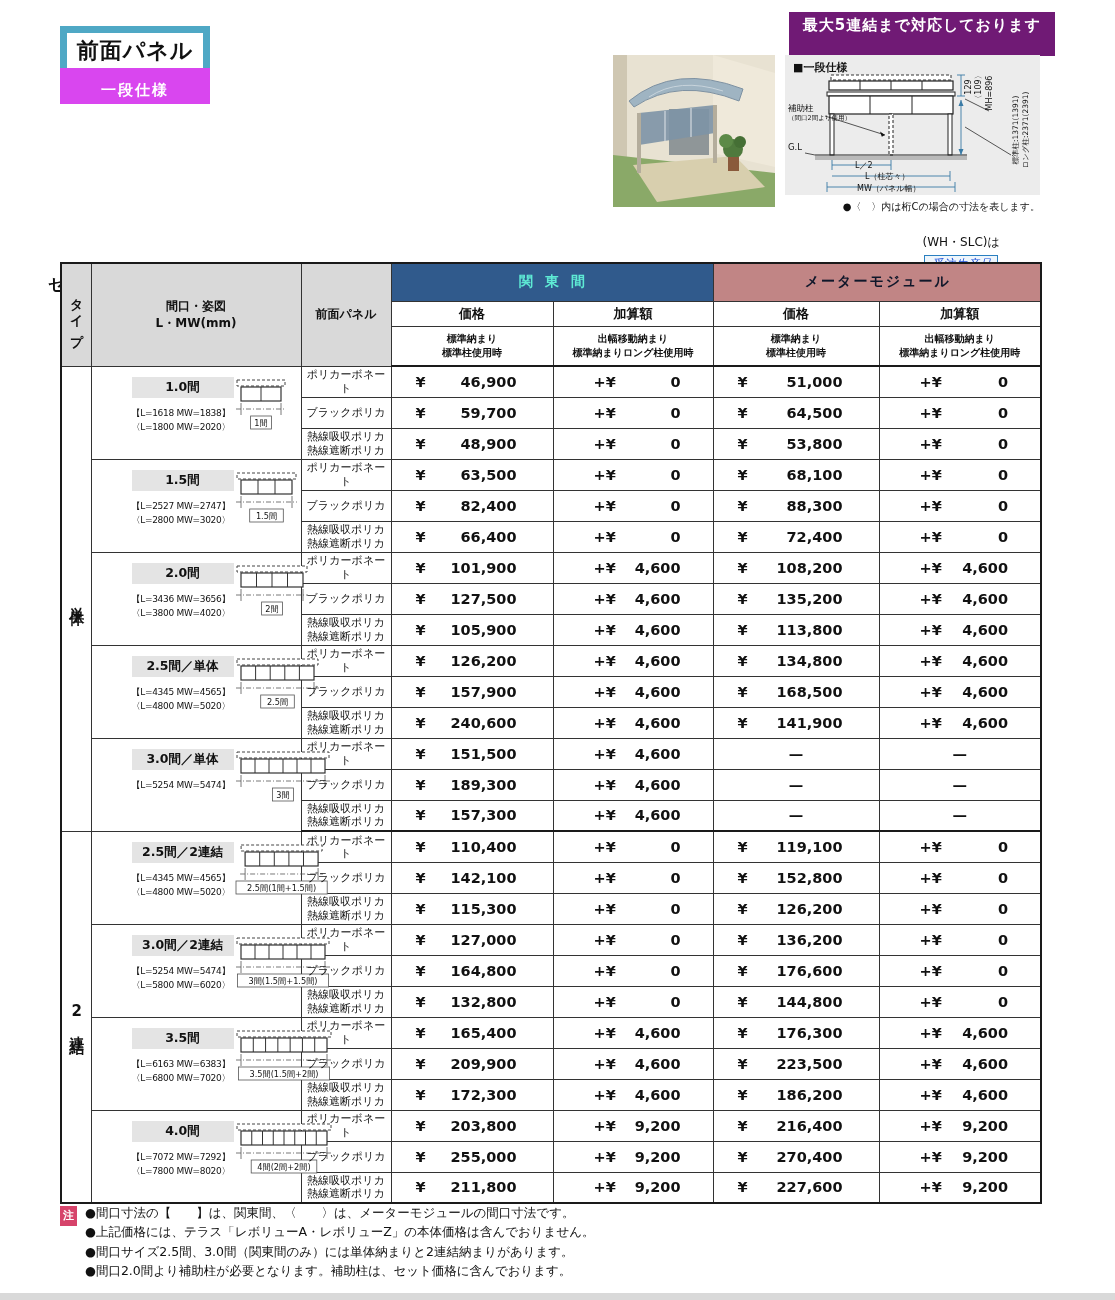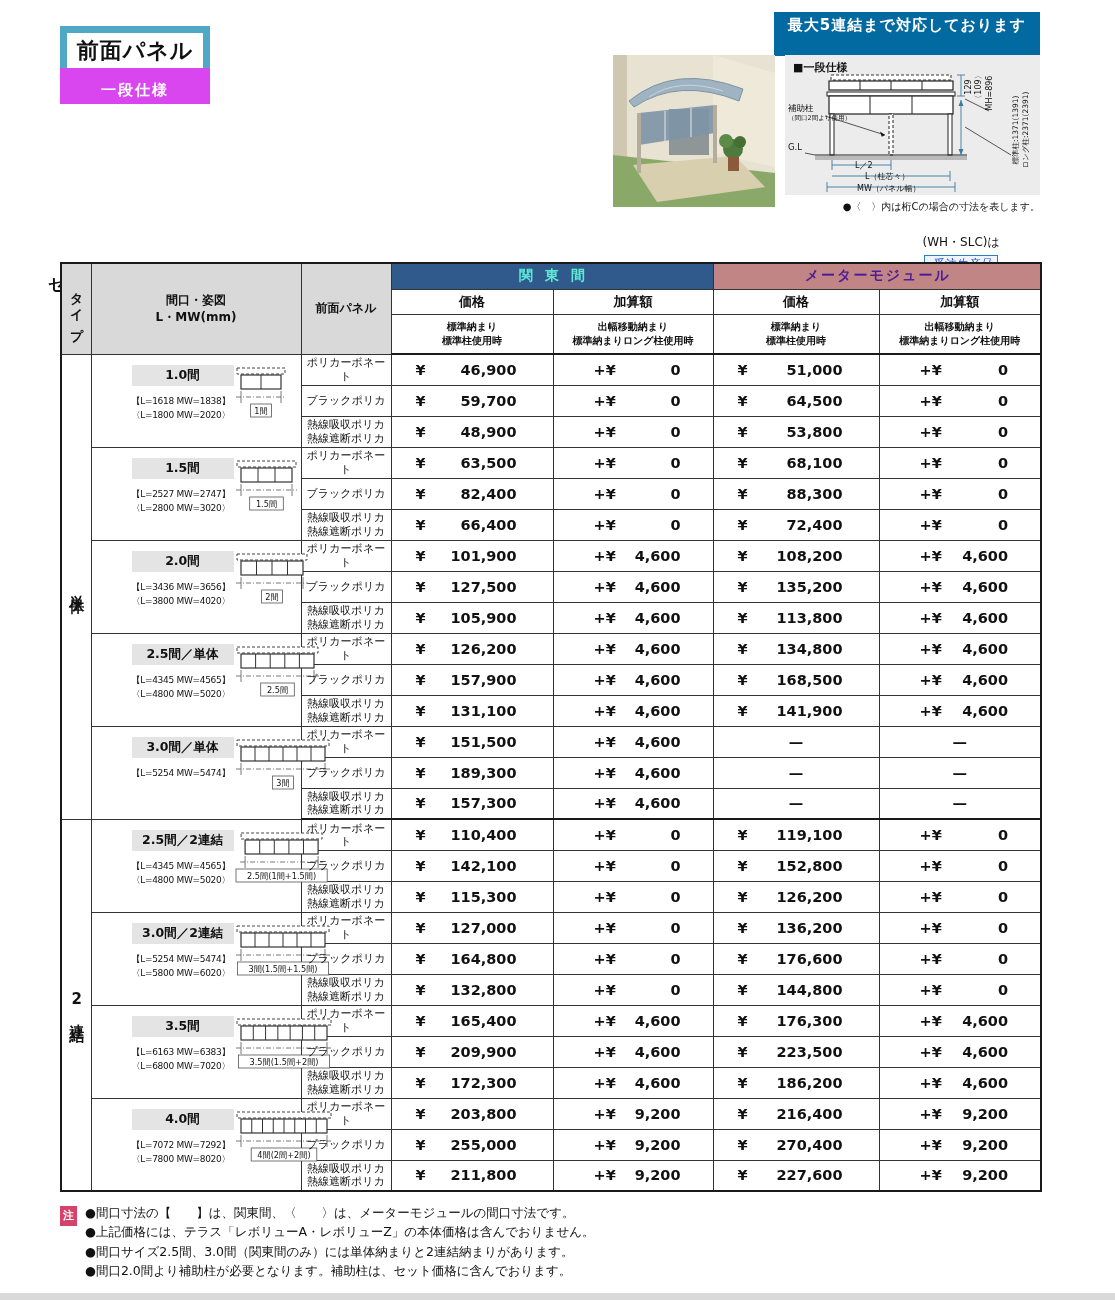--- a/index.html
+++ b/index.html
@@ -6,21 +6,21 @@
   html,body { background:#fff; }
   body { font-family:"DejaVu Sans","Liberation Sans",sans-serif; color:#111; }
   .page { position:relative; width:1115px; height:1300px; background:#fff; overflow:hidden; }
 
   
   .badge { position:absolute; left:60px; top:26px; width:150px; }
   .badge-frame { border:7px solid #4fa8c5; border-bottom:none; background:#fff;
                  text-align:center; font-size:22px; font-weight:bold; padding:3px 2px 2px; letter-spacing:1px; }
   .badge-sub { background:#d946ef; color:#fff; text-align:center; font-weight:bold;
                font-size:15px; padding:13px 0 4px; letter-spacing:2px; }
-  .banner { position:absolute; right:75px; top:12px; background:#0369a1; color:#fff;
+  .banner { position:absolute; right:60px; top:12px; background:#701a75; color:#fff;
             font-weight:bold; font-size:15px; padding:4px 14px 21px; letter-spacing:1px; }
 
   
   .visuals { position:absolute; left:613px; top:55px; display:flex; }
   .photo { width:162px; height:152px; display:block; }
   .techwrap { margin-left:10px; }
   .tech { display:block; width:255px; height:140px; background:#ececec; }
   .tech-caption { font-size:10px; margin-top:5px; color:#111;text-align:right; }
 
   
@@ -31,21 +31,21 @@
   .order-badge { color:#1d4ed8; border:1px solid #2a7fc0; background:#eef6fc;
                  padding:0 6px 1px; font-size:12px;font-style:italic; }
 
   
   table.price { position:absolute; left:60px; top:262px; width:980px;
                 border-collapse:collapse; table-layout:fixed; border:2px solid #1a1a1a; }
   table.price th, table.price td { border:1px solid #333; }
   thead th { font-weight:600; }
   th.gray { background:#d9d9d9; font-size:12px; font-weight:600; }
   th.kanto { background:#305a8c; color:#5eead4; font-size:14px; letter-spacing:12px; text-indent:12px; height:26px; }
-  th.meter { background:#c18585; color:#4c1d95; font-size:14px; letter-spacing:2px; text-indent:2px; height:26px; }
+  th.meter { background:#c18585; color:#0f172a; font-size:14px; letter-spacing:2px; text-indent:2px; height:38px; }
   tr.h2 th { height:25px; font-size:13px; background:#fff; }
   tr.h3 th { height:40px; font-size:10px; line-height:1.35; background:#fff; font-weight:600; }
   thead tr.h3 th { border-bottom:2px solid #1a1a1a; }
   th.type-h { background:#d9d9d9; }
   .vtext { writing-mode:vertical-rl; text-orientation:upright; margin:0 auto;
            letter-spacing:3px; font-size:13px; font-weight:600; }
   td.type-cell { background:#fff; border-bottom:2px solid #1a1a1a; }
   td.type-cell .vtext { font-size:15px; letter-spacing:4px; }
 
   tbody tr { height:31px; }
@@ -599,21 +599,21 @@
               <span class="cur">+¥</span>
               <span class="amt">4,600</span>
             </div>
           </td>
         </tr>
         <tr class="group-end">
           <td class="panel-cell">熱線吸収ポリカ<br>熱線遮断ポリカ</td>
           <td class="price-cell">
             <div class="pw">
               <span class="cur">¥</span>
-              <span class="amt">131,100</span>
+              <span class="amt">240,600</span>
             </div>
           </td>
           <td class="add-cell">
             <div class="pw">
               <span class="cur">+¥</span>
               <span class="amt">4,600</span>
             </div>
           </td>
           <td class="price-cell">
             <div class="pw">

